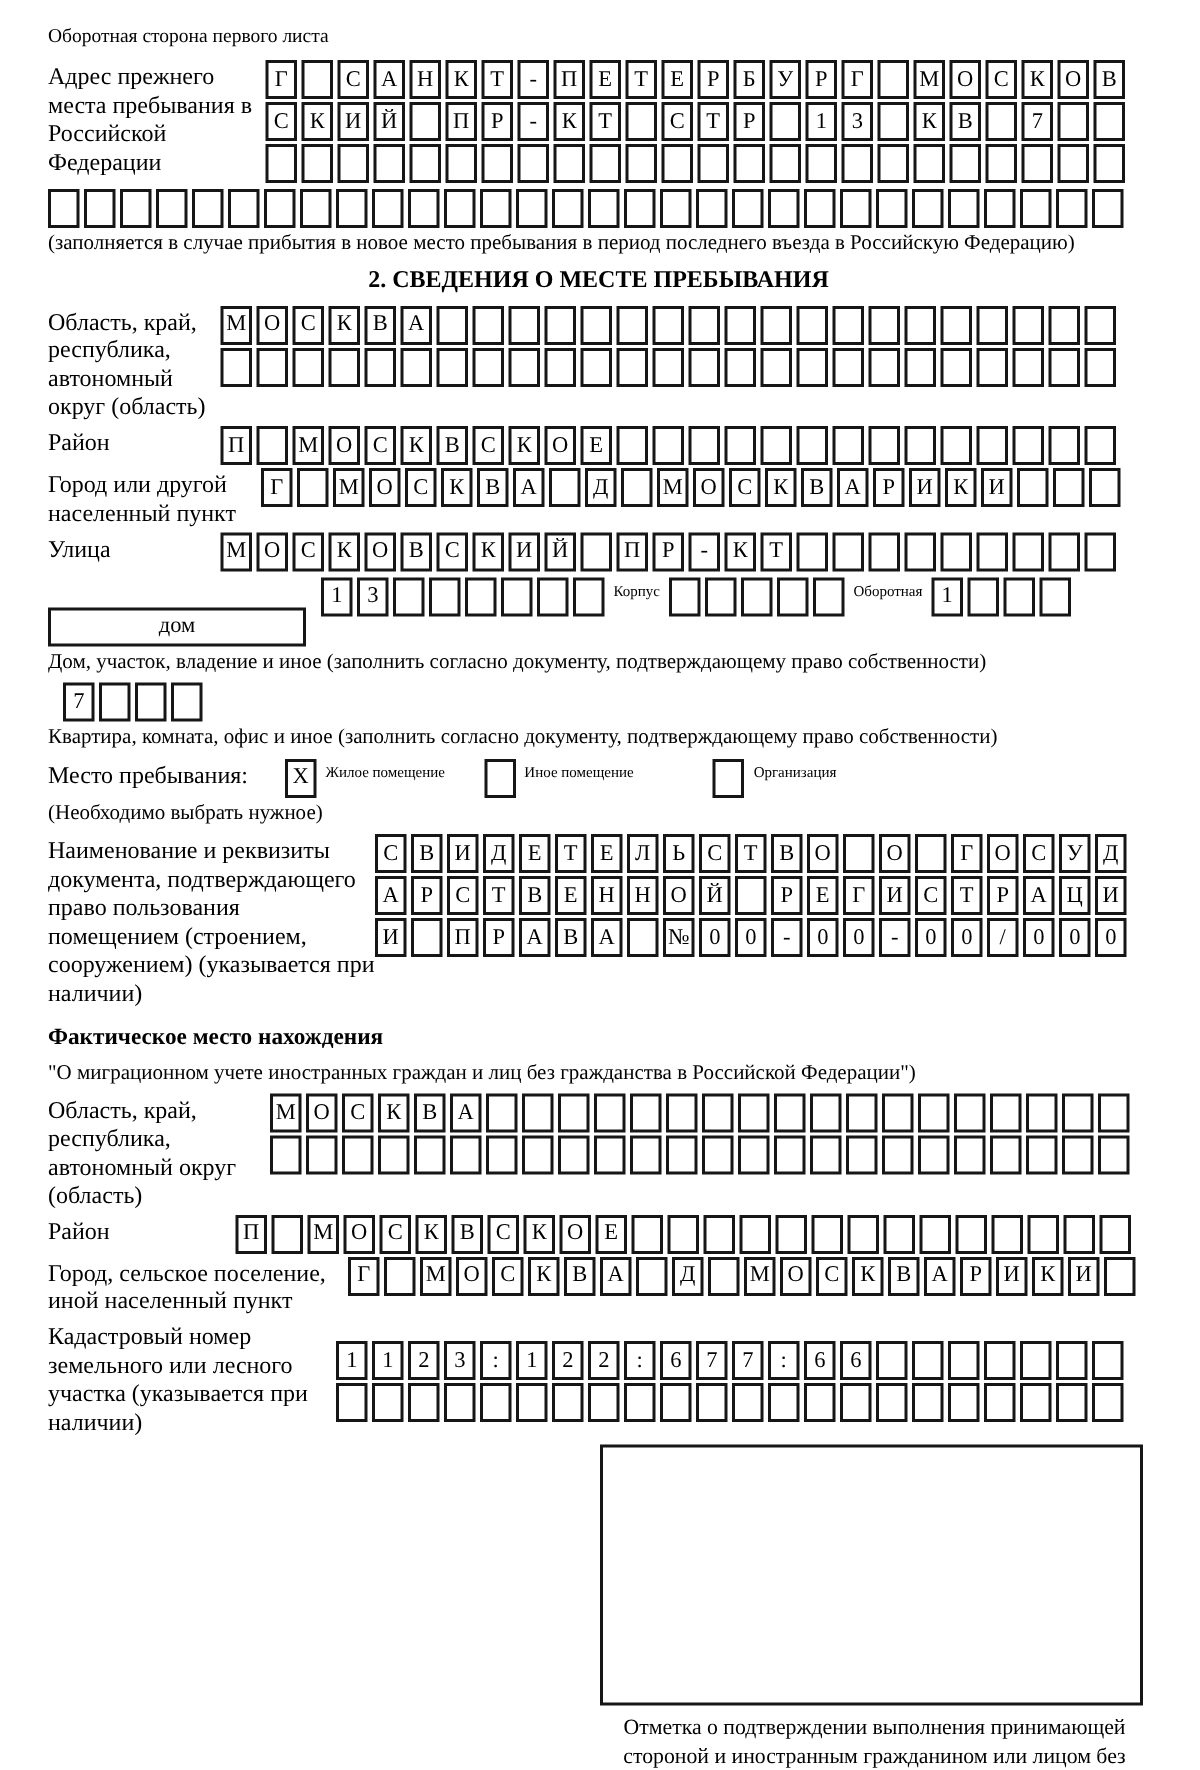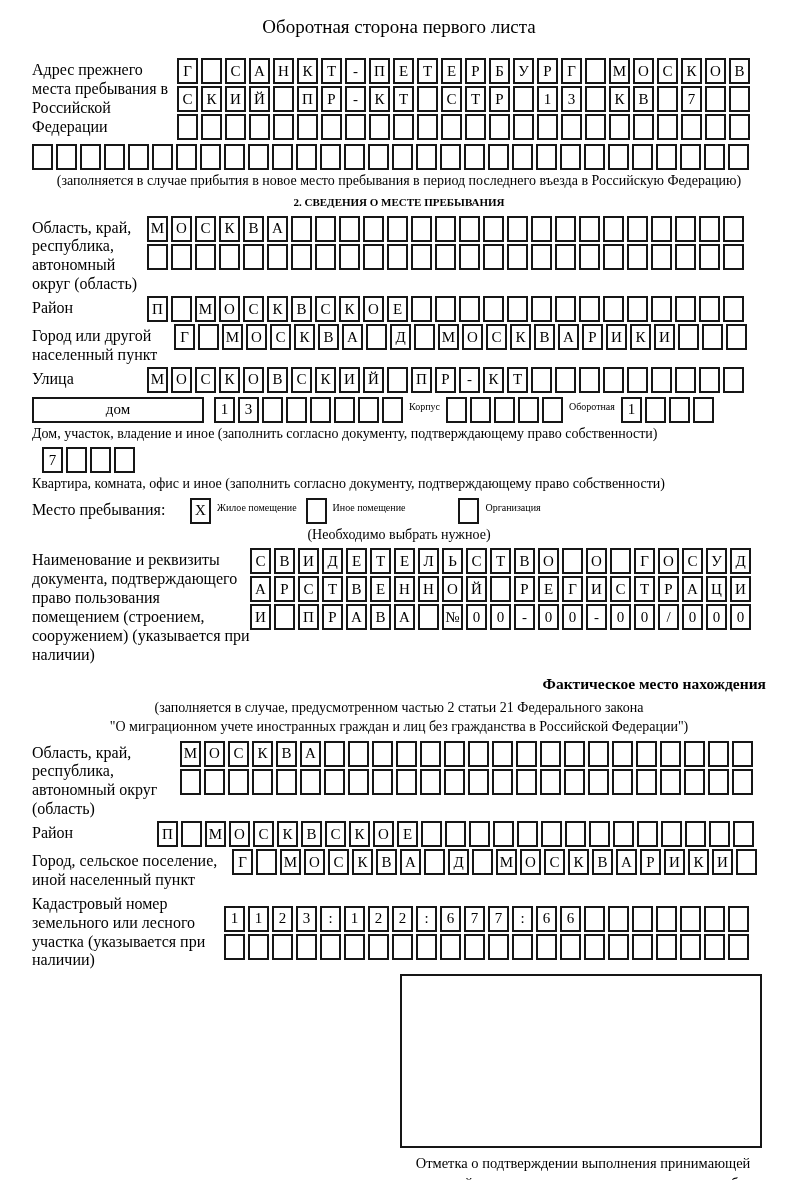--- a/index.html
+++ b/index.html
@@ -2,41 +2,41 @@
 <html><head>
 <meta charset="utf-8">
 <style>
   html,body { margin:0; padding:0; background:#fff; }
   .page {
     width:800px; height:1180px; box-sizing:border-box;
     padding:16px 34px 0 32px; background:#ffffff; color:#000;
     font-family:"Liberation Serif","DejaVu Serif",serif;
     overflow:hidden; position:relative;
   }
-  .header-note { text-align:center; font-size:19px; margin-bottom:20px; }
+  .header-note { text-align:left; font-size:13px; margin-bottom:8px; }
   .f-row { display:flex; align-items:flex-start; margin-bottom:2px; }
   .f-label { font-size:16px; line-height:1.18; flex:0 0 auto; padding-top:3px; }
   .w145{width:145px}.w115{width:115px}.w142{width:142px}.w218{width:218px}
   .w148{width:148px}.w125{width:125px}.w200{width:200px}.w192{width:192px}
   .cells { display:flex; flex:0 0 auto; }
   .cells-col { display:flex; flex-direction:column; }
   .cells-col > .cells { margin-bottom:2px; }
   .cell {
     flex:0 0 auto; width:21px; height:26px; margin-right:3px;
     border:2px solid #161616; box-sizing:border-box;
     display:flex; align-items:center; justify-content:center;
     font-size:15px; line-height:1;
   }
   .caption { font-size:14px; margin:2px 0 5px; line-height:1.25; }
-  .center { text-align:center; }
-  .heading { text-align:center; font-weight:bold; font-size:11px; margin:6px 0 8px; }
-  .subheading { text-align:right; font-weight:bold; font-size:15.5px; margin:10px 0 6px; }
+  .center { }
+  .heading { text-align:center; font-weight:bold; font-size:16px; margin:6px 0 8px; }
+  .subheading { text-align:left; font-weight:bold; font-size:15.5px; margin:10px 0 6px; }
   .widebox {
     flex:0 0 auto; height:26px; border:2px solid #161616; box-sizing:border-box;
-    display:flex; align-items:center; justify-content:center; font-size:15px;
+    display:flex; align-items:center; justify-content:center; font-size:15px;margin-top:20px;
   }
   .inline-label { font-size:10px; padding:4px 6px 0 3px; flex:0 0 auto; }
   .spacer10 { width:10px; flex:0 0 auto; }
   .stamp-wrap { width:366px; margin-left:auto; margin-top:4px; }
   .stamp-box { width:362px; height:174px; border:2px solid #161616; box-sizing:border-box; background:#fff; }
   .stamp-caption { font-size:14.5px; line-height:1.33; text-align:center; margin-top:6px; }
   .mt4{margin-top:4px}.mt14{margin-top:14px}
 </style>
 </head>
 <body>
@@ -356,21 +356,21 @@
         <span class="cell"></span>
       </div>
   </div>
   <div class="caption">Квартира, комната, офис и иное (заполнить согласно документу, подтверждающему право собственности)</div>
 
   <div class="f-row mt4">
     <div class="f-label" style="width:158px">Место пребывания:</div>
     <div class="cells">
         <span class="cell">X</span>
       </div>
-    <div class="inline-label" style="padding-right:9px">Жилое помещение</div>
+    <div class="inline-label" style="padding-right:26px">Жилое помещение</div>
     <div class="cells">
         <span class="cell"></span>
       </div>
     <div class="inline-label" style="padding-right:53px">Иное помещение</div>
     <div class="cells">
         <span class="cell"></span>
       </div>
     <div class="inline-label">Организация</div>
   </div>
   <div class="caption center">(Необходимо выбрать нужное)</div>
@@ -444,21 +444,20 @@
           <span class="cell">0</span>
           <span class="cell">/</span>
           <span class="cell">0</span>
           <span class="cell">0</span>
           <span class="cell">0</span>
         </div>
     </div>
   </div>
 
   <div class="subheading">Фактическое место нахождения</div>
-  <div class="caption center" style="margin-bottom:0">(заполняется в случае, предусмотренном частью 2 статьи 21 Федерального закона</div>
   <div class="caption center">"О миграционном учете иностранных граждан и лиц без гражданства в Российской Федерации")</div>
 
   <div class="f-row">
     <div class="f-label w148">Область, край, республика, автономный округ (область)</div>
     <div class="cells-col">
       <div class="cells">
           <span class="cell">М</span>
           <span class="cell">О</span>
           <span class="cell">С</span>
           <span class="cell">К</span>

